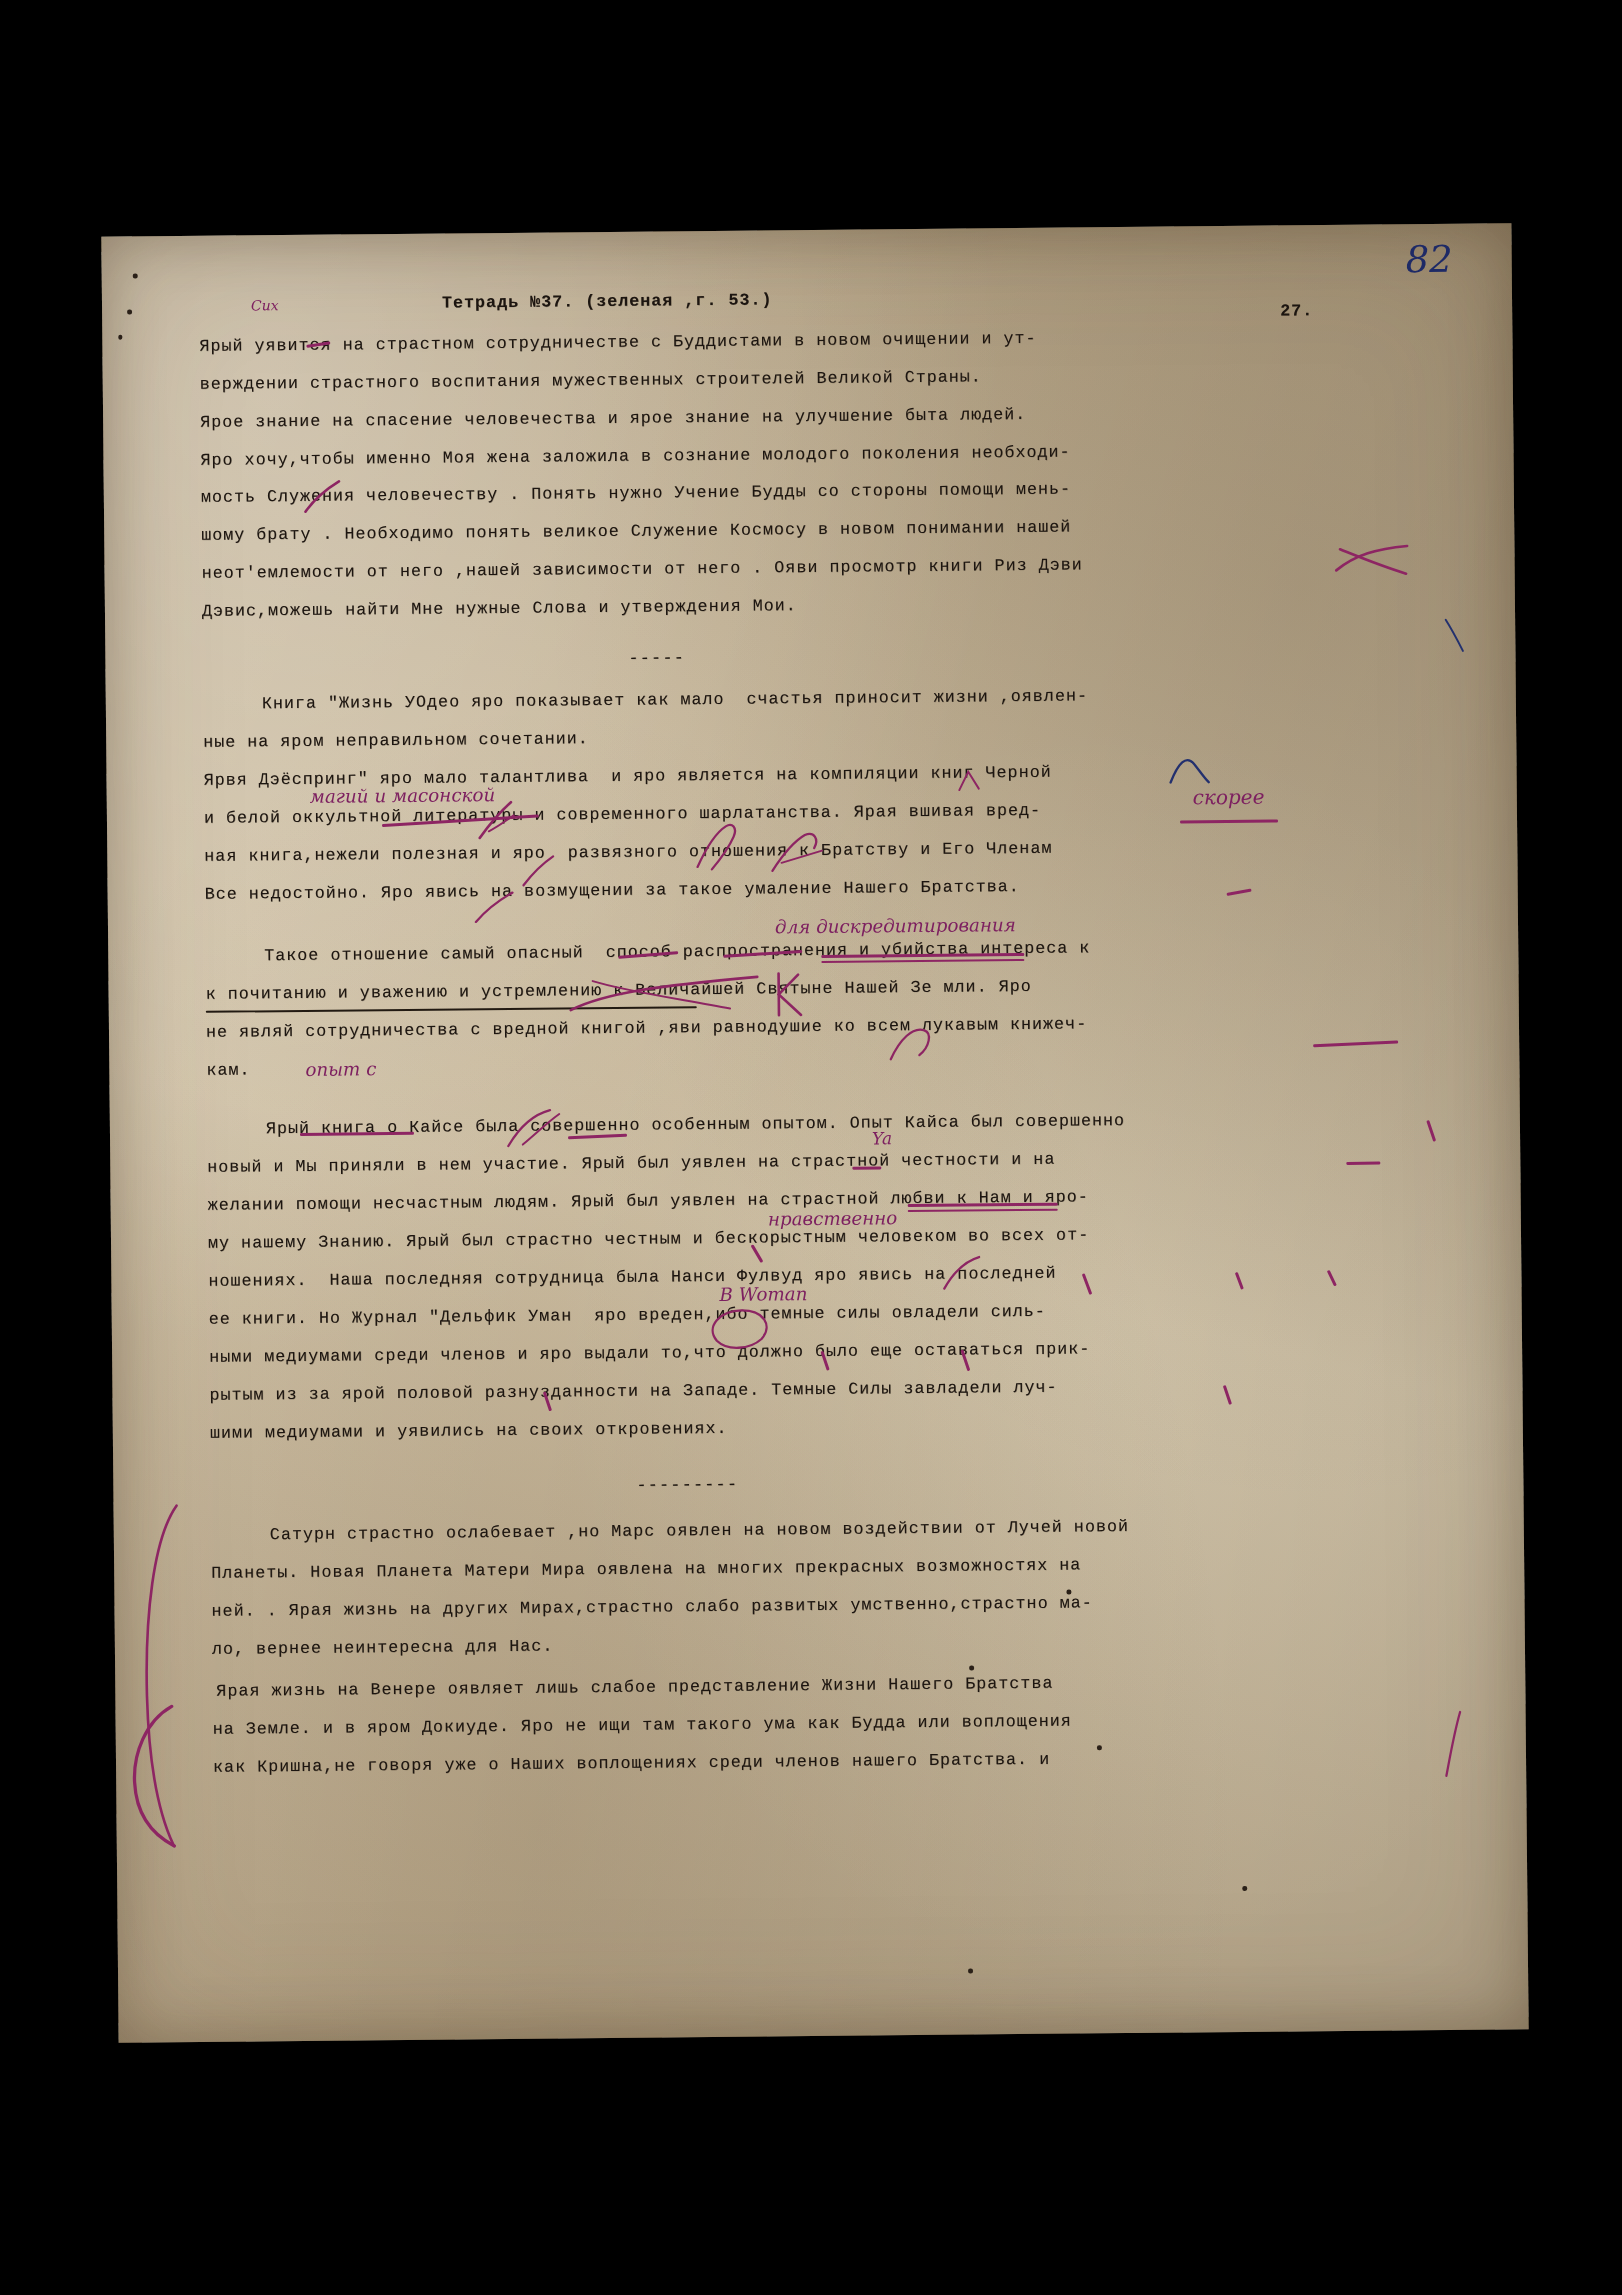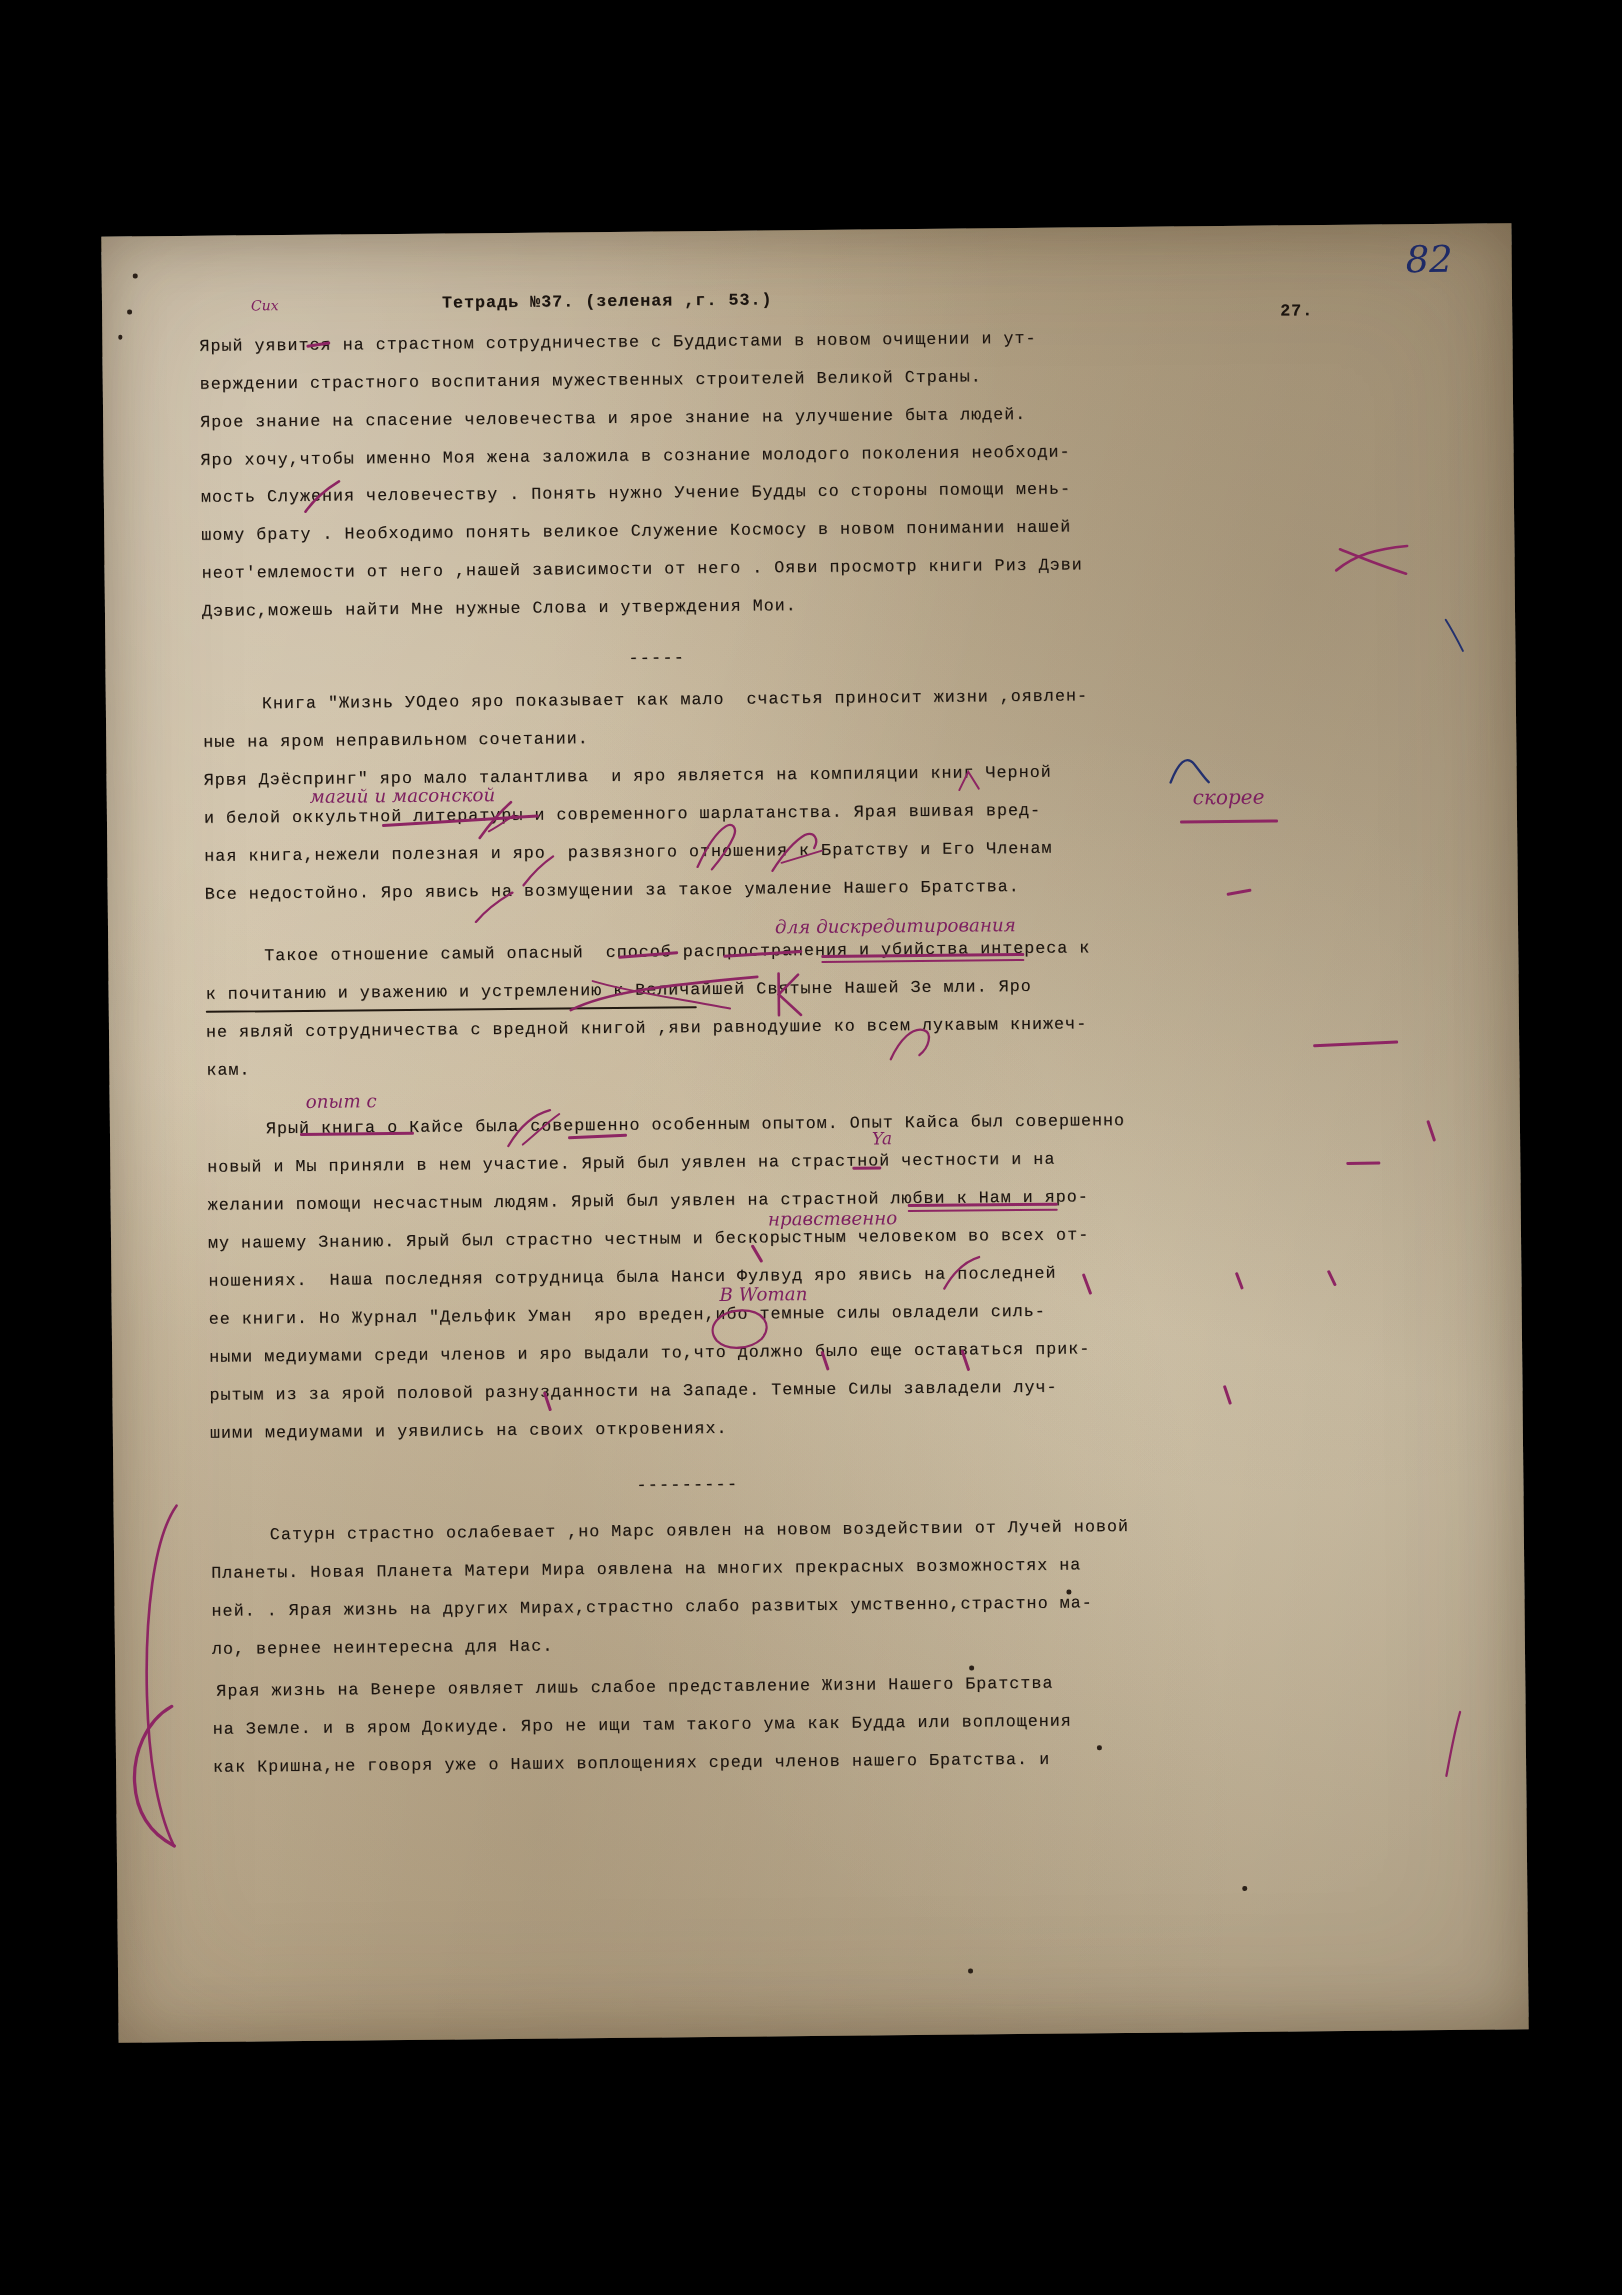--- a/index.html
+++ b/index.html
@@ -253,21 +253,21 @@
   </svg>
   <svg class="ink-svg" style="left:661px; top:739px; width:39px; height:50px;" viewBox="0 0 60 76">
     <path d="M14 6 L 14 70" stroke="#8d2563" stroke-width="4" fill="none" stroke-linecap="round"></path>
     <path d="M44 8 L 14 38 L 48 70" stroke="#8d2563" stroke-width="4" fill="none" stroke-linecap="round"></path>
   </svg>
   <svg class="ink-svg" style="left:775px; top:792px; width:52px; height:46px;" viewBox="0 0 80 70">
     <path d="M10 58 C 24 28, 44 8, 62 14 C 74 18, 70 40, 54 52" stroke="#8d2563" stroke-width="3.5" fill="none" stroke-linecap="round"></path>
   </svg>
   <div class="strike-vi" style="left:1204px; top:819px; width:85px; transform:rotate(-2deg);"></div>
 
-  <div class="hw violet" style="left:196px; top:858px; font-size:18.3px;font-style:italic;">опыт с</div>
+  <div class="hw violet" style="left:196px; top:826px; font-size:18.3px;font-style:italic;">опыт с</div>
   <div class="strike-vi" style="left:190px; top:898px; width:114px;"></div>
   <svg class="ink-svg" style="left:393px; top:875px; width:63px; height:46px;" viewBox="0 0 96 70">
     <path d="M8 58 C 26 28, 48 10, 72 4" stroke="#8d2563" stroke-width="3.5" fill="none" stroke-linecap="round"></path>
     <path d="M30 56 C 50 40, 66 24, 86 10" stroke="#8d2563" stroke-width="3" fill="none" stroke-linecap="round"></path>
   </svg>
   <div class="strike-vi" style="left:458px; top:904px; width:59px; transform:rotate(-2deg);"></div>
   <div class="strike-vi" style="left:1318px; top:895px; width:22px; transform:rotate(72deg);"></div>
 
   <div class="hw violet" style="left:762px; top:901px; font-size:17px;">Ya</div>
   <div class="strike-vi" style="left:742px; top:937px; width:29px;"></div>

